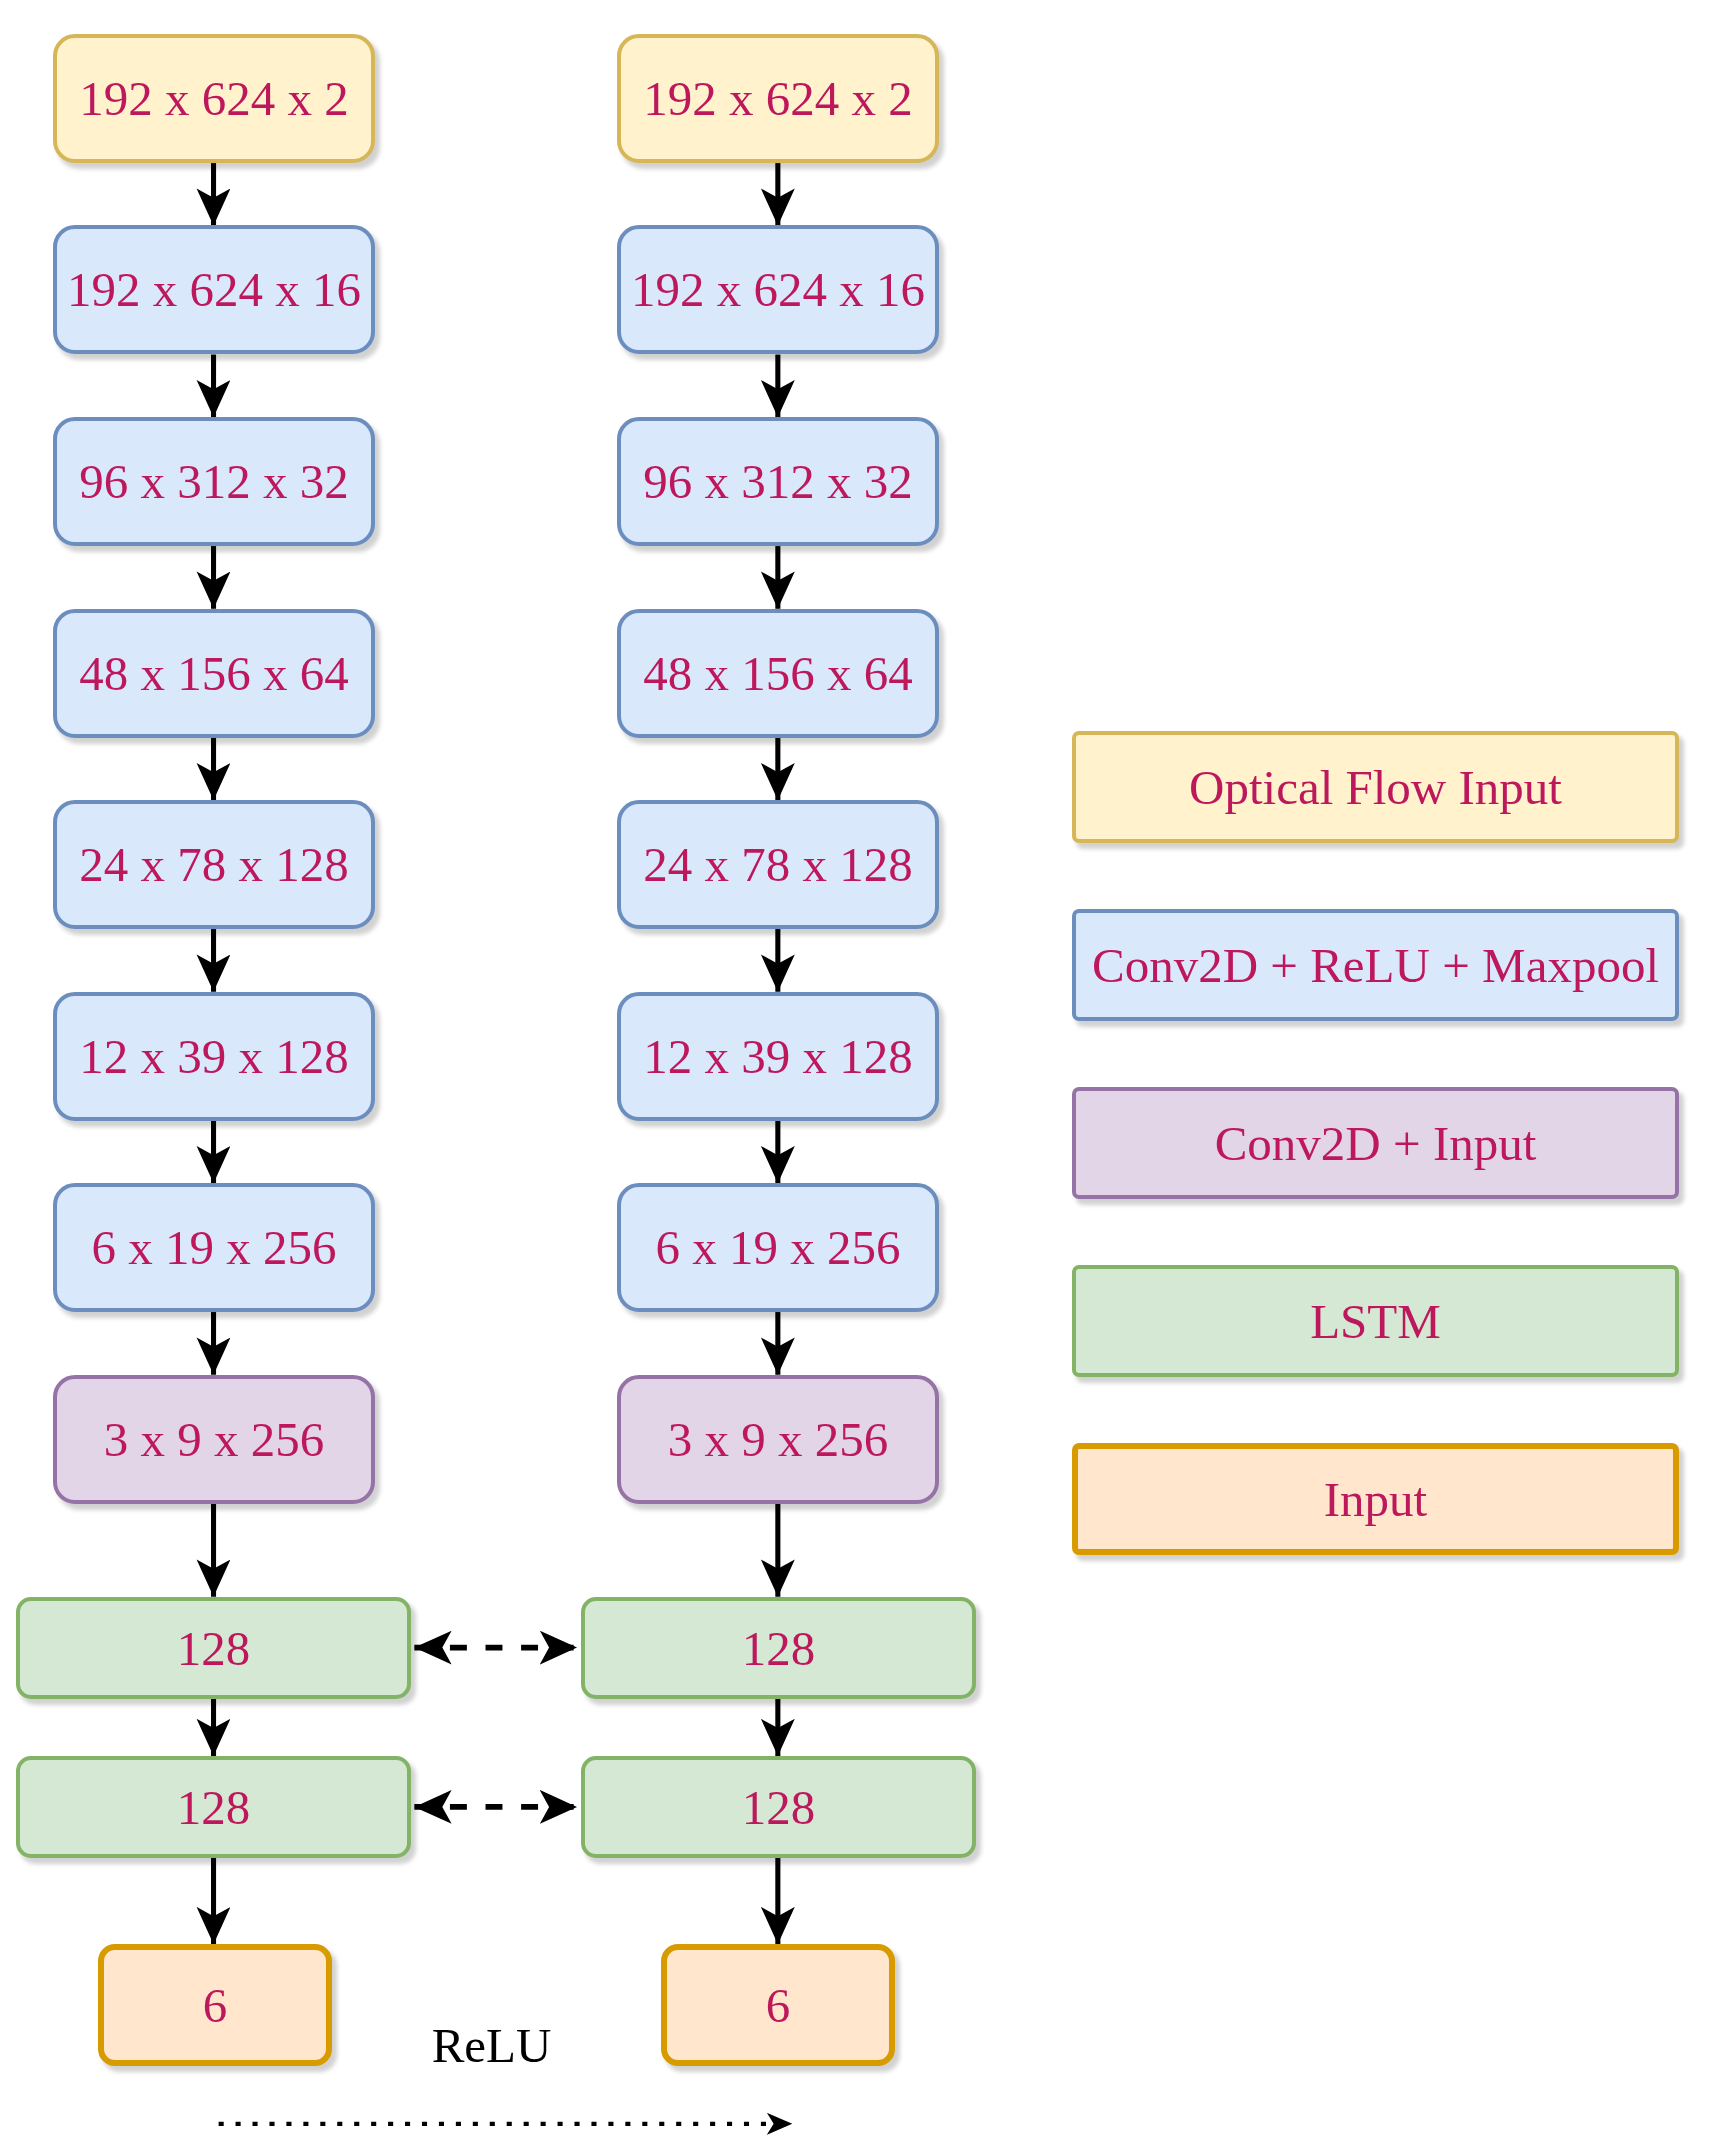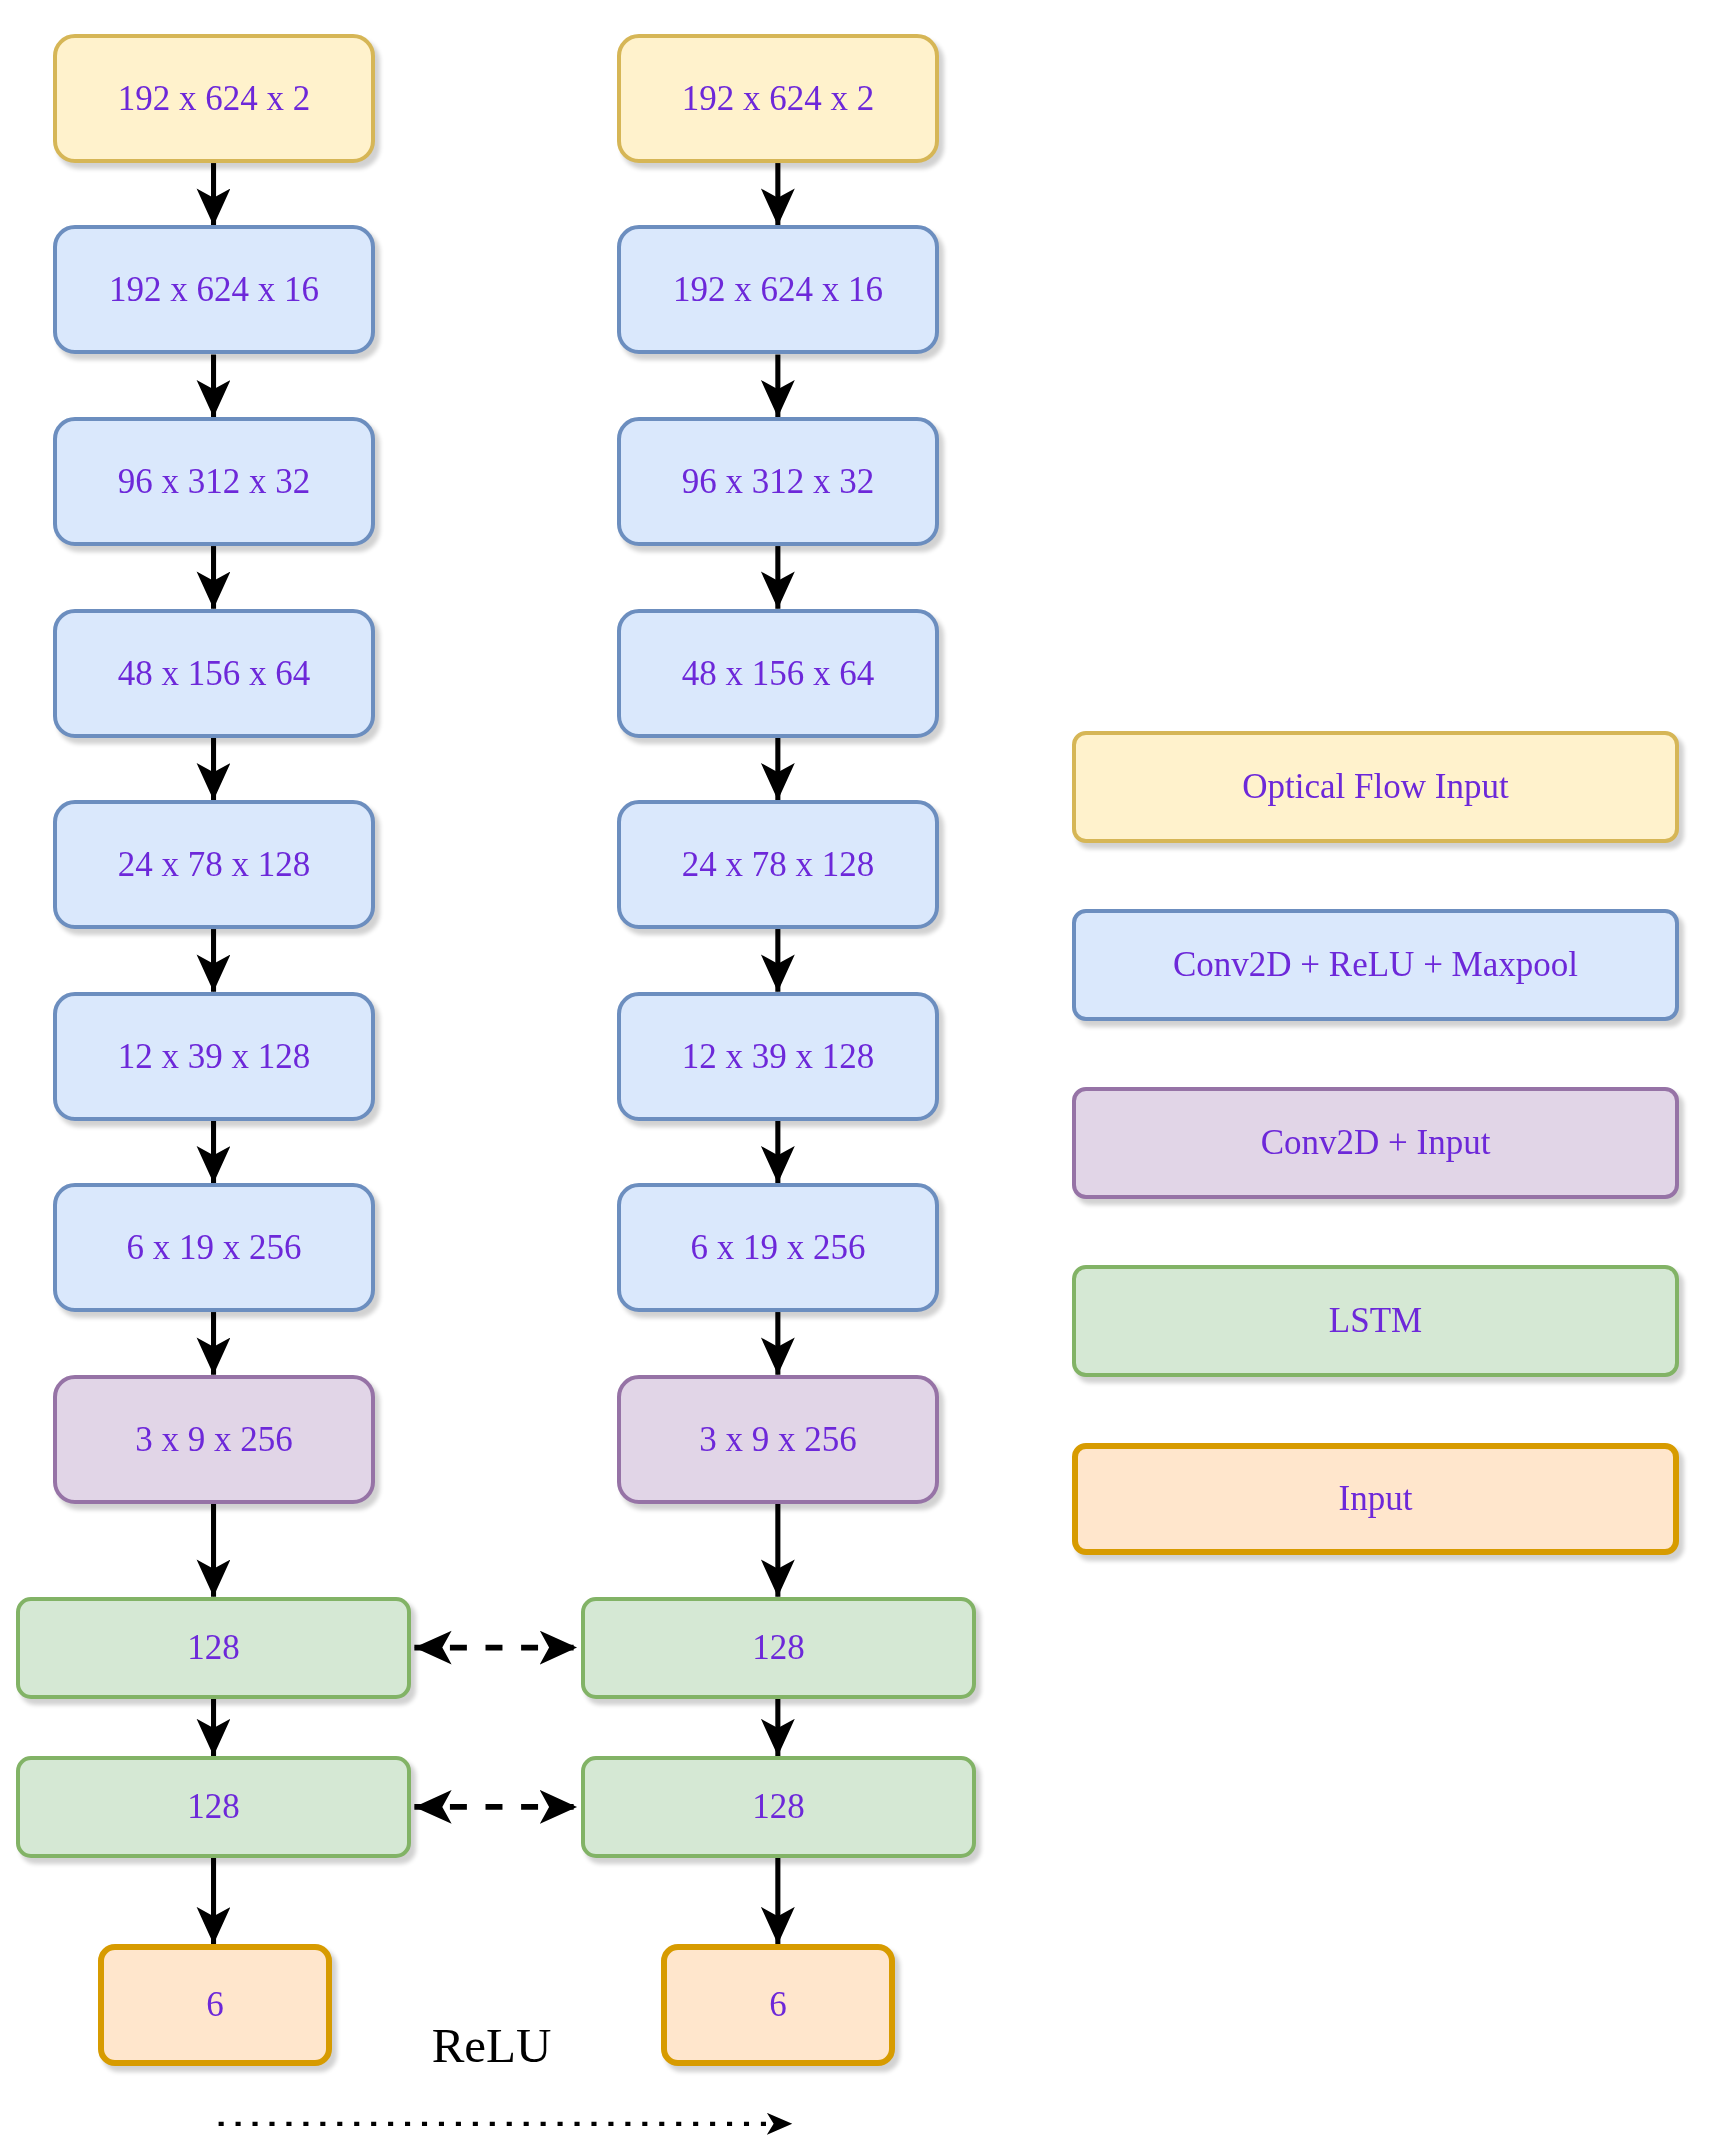--- a/index.html
+++ b/index.html
@@ -15,33 +15,33 @@
     position: absolute;
     left: 0; top: 0;
     pointer-events: none;
   }
   .box {
     position: absolute;
     box-sizing: border-box;
     display: flex;
     align-items: center;
     justify-content: center;
-    font-size: 35px;
-    color: #6d28d9;
+    font-size: 49px;
+    color: #be185d;
     text-align: center;
     border-style: solid;
     border-width: 4.2px;
     border-radius: 22px;
     box-shadow: 4.2px 5.1px 4.2px rgba(0,0,0,0.18);
     white-space: nowrap;
   }
   .std   { width: 322px; height: 129px; }
   .wide  { width: 395px; height: 102px; border-radius: 15px; }
   .small { width: 234px; height: 122px; border-radius: 17px; border-width: 6.8px; }
-  .legend-box { left: 1072px; width: 607px; height: 112px; border-radius: 14px; }
+  .legend-box { left: 1072px; width: 607px; height: 112px; border-radius: 7px; }
 
   .c-input    { background: #FFF2CC; border-color: #D6B656; }
   .c-convmax  { background: #DAE8FC; border-color: #6C8EBF; }
   .c-convrelu { background: #E1D5E7; border-color: #9673A6; }
   .c-lstm     { background: #D5E8D4; border-color: #82B366; }
   .c-dense    { background: #FFE6CC; border-color: #D79B00; }
   .legend-box.c-dense { border-width: 6px; }
 
   .time-label {
     position: absolute;

